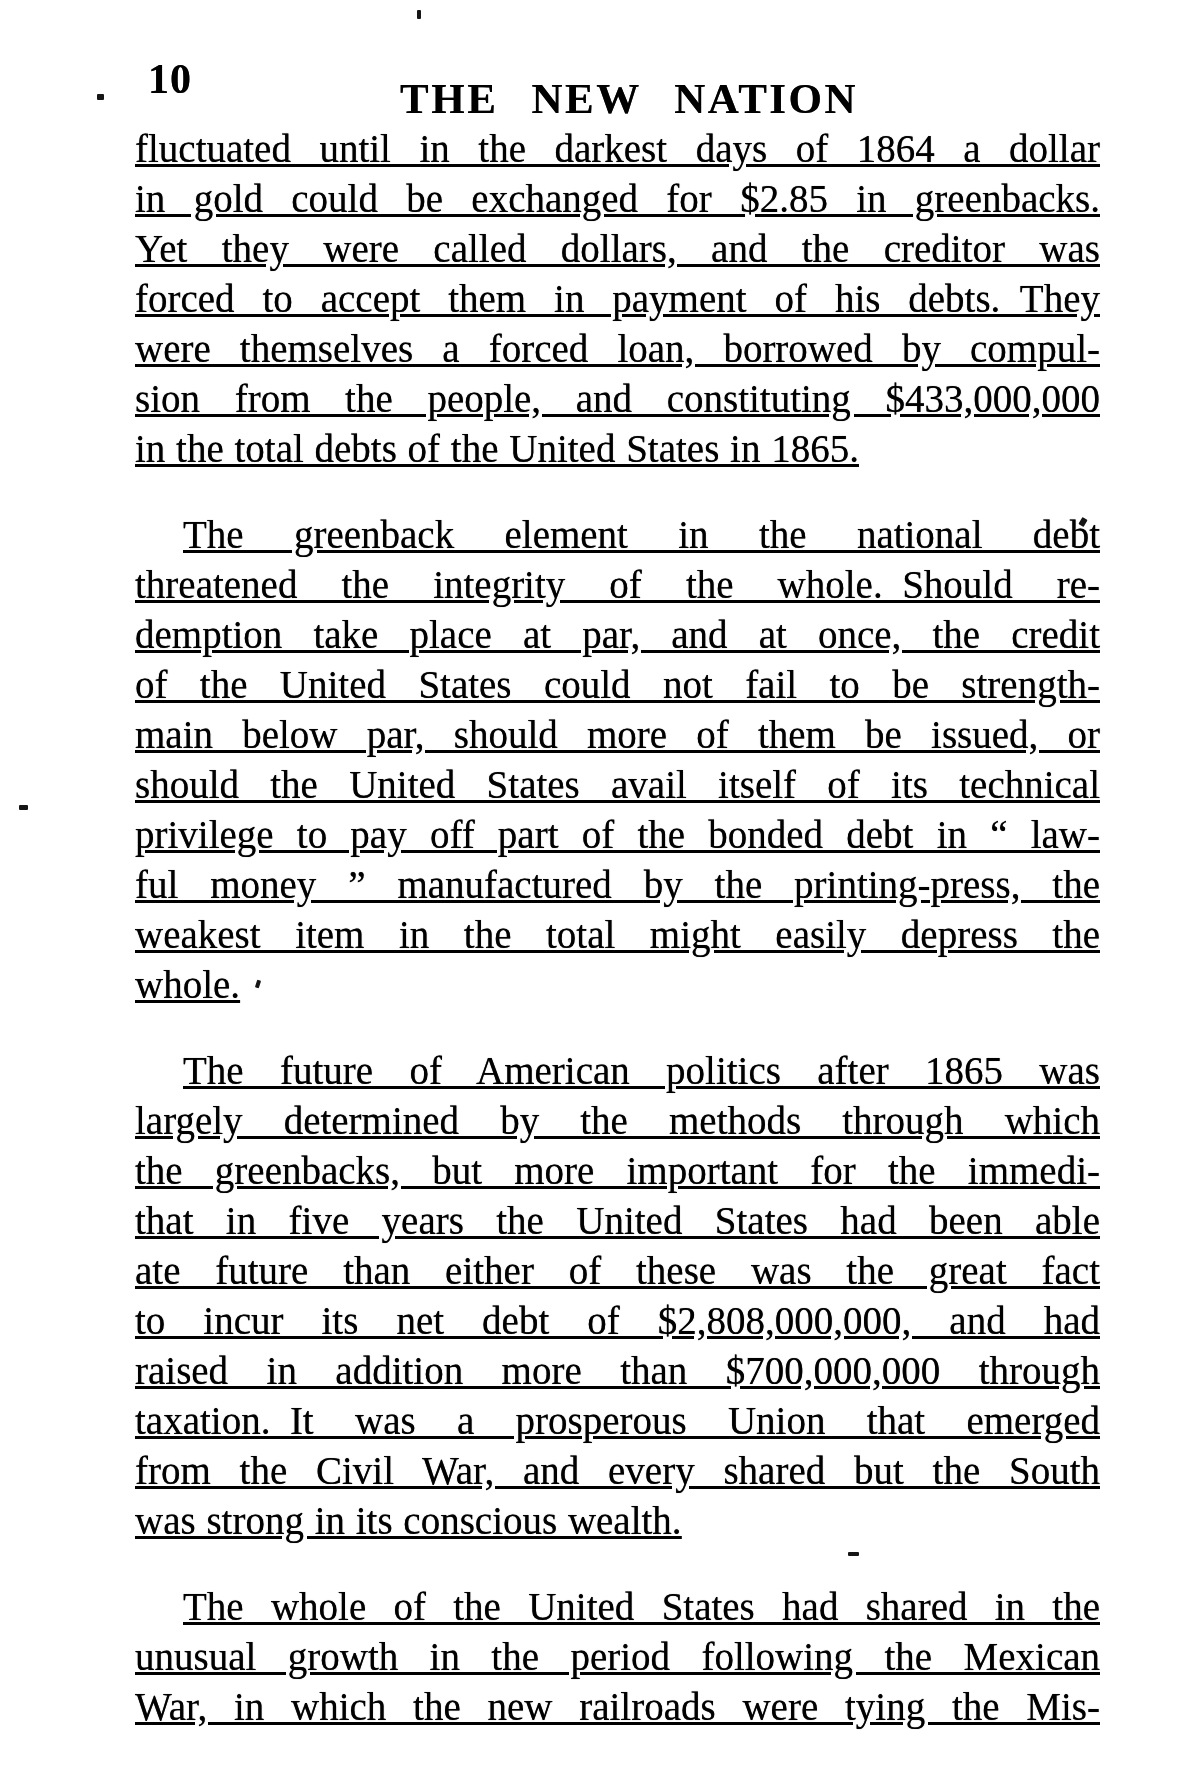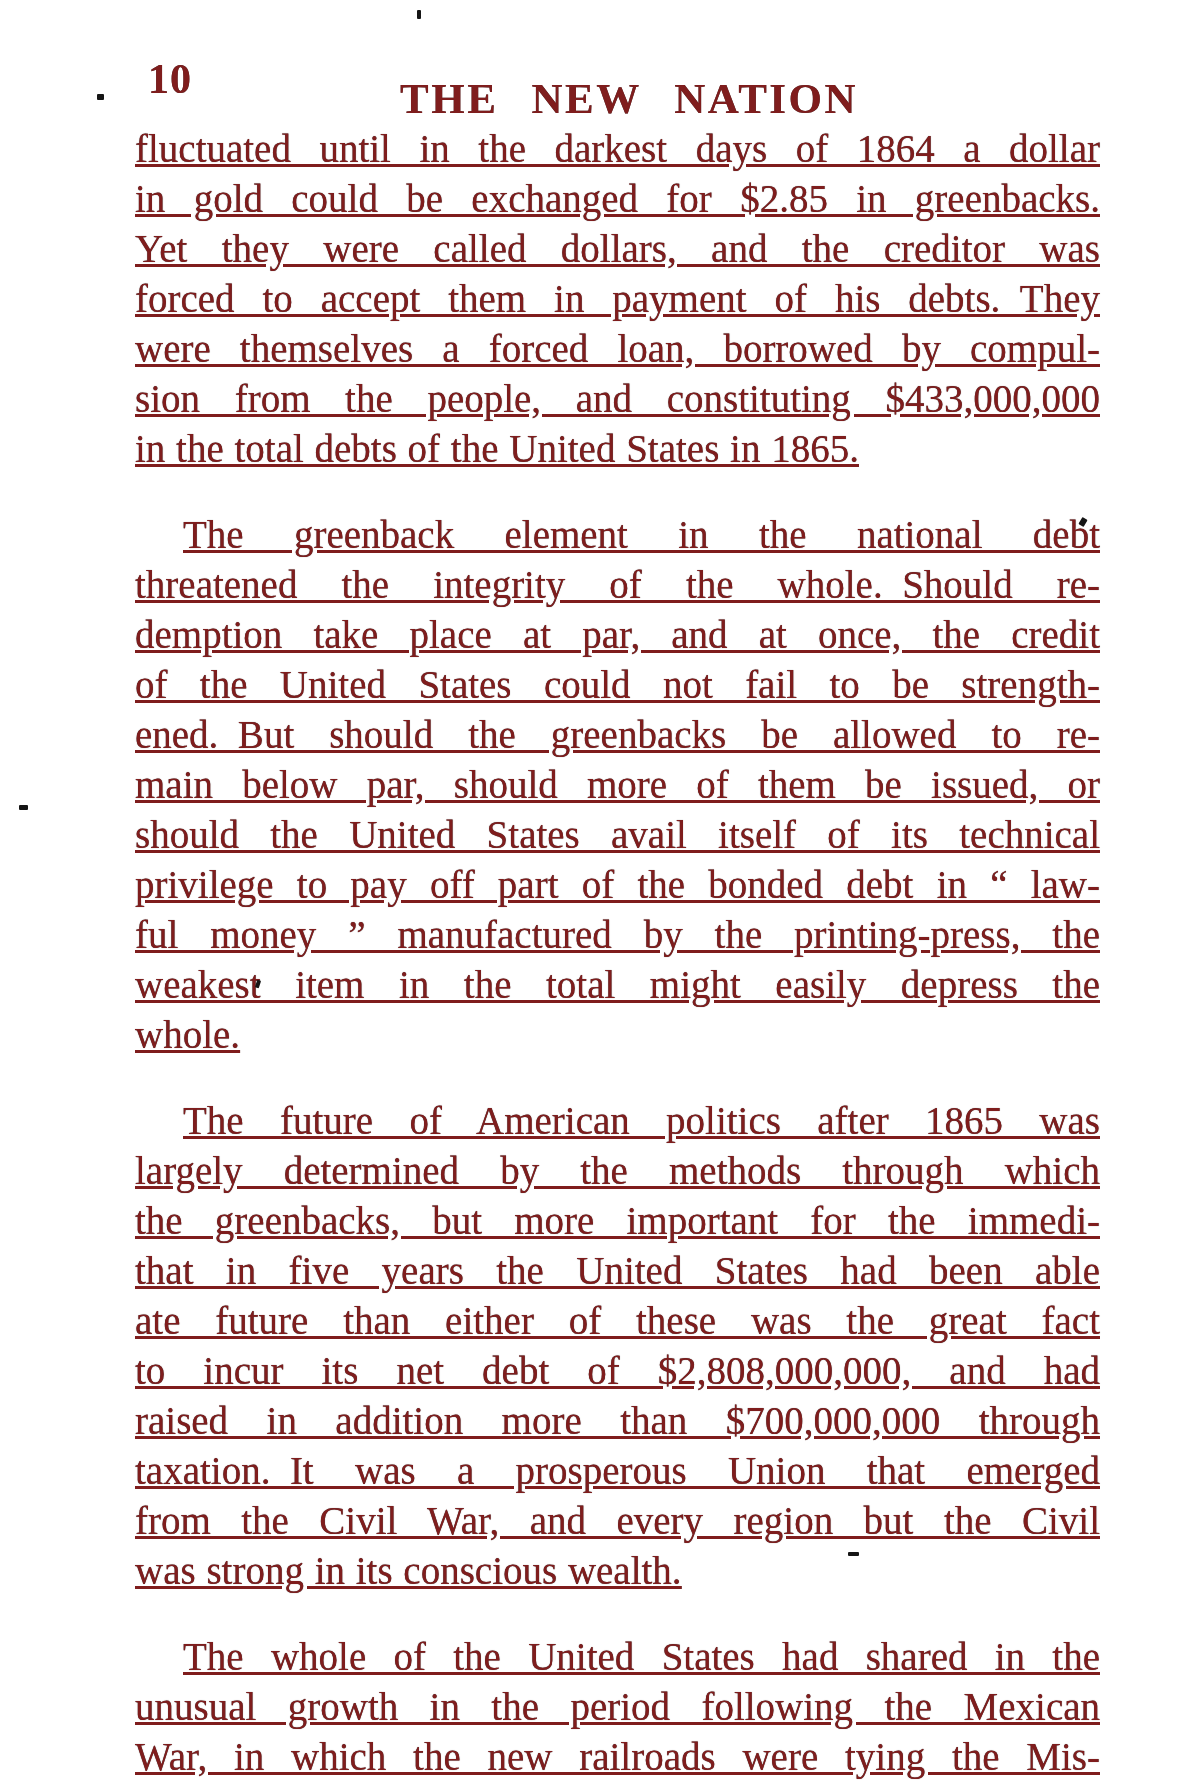--- a/index.html
+++ b/index.html
@@ -2,21 +2,21 @@
 <html><head>
 <meta charset="utf-8">
 <style>
   html,body{margin:0;padding:0;background:#ffffff;}
   .page{
     position:relative;
     width:1180px;height:1781px;
     background:#ffffff;
     overflow:hidden;
     font-family:"Liberation Serif","DejaVu Serif",serif;
-    color:#7f1d1d;
+    color:#000000;
   }
   
   .running-head{position:absolute;top:52px;left:0;width:1180px;height:52px;}
   .folio{
     position:absolute;left:148px;top:6px;
     font-size:42px;line-height:42px;font-weight:bold;
     letter-spacing:1px;
     text-shadow:0 0 .6px rgba(0,0,0,.75);
   }
   .head-title{
@@ -69,37 +69,36 @@
     <div class="ln">Yet they were called dollars, and the creditor was</div>
     <div class="ln">forced to accept them in payment of his debts. They</div>
     <div class="ln">were themselves a forced loan, borrowed by compul-</div>
     <div class="ln">sion from the people, and constituting $433,000,000</div>
     <div class="ln para-end">in the total debts of the United States in 1865.</div>
 
     <div class="ln indent">The greenback element in the national debt</div>
     <div class="ln">threatened the integrity of the whole. Should re-</div>
     <div class="ln">demption take place at par, and at once, the credit</div>
     <div class="ln">of the United States could not fail to be strength-</div>
-    <div class="ln">ened. But should the greenbacks be allowed to re-</div>
     <div class="ln">main below par, should more of them be issued, or</div>
     <div class="ln">should the United States avail itself of its technical</div>
     <div class="ln">privilege to pay off part of the bonded debt in “ law-</div>
     <div class="ln">ful money ” manufactured by the printing-press, the</div>
     <div class="ln">weakest item in the total might easily depress the</div>
     <div class="ln para-end">whole.</div>
 
     <div class="ln indent">The future of American politics after 1865 was</div>
     <div class="ln">largely determined by the methods through which</div>
     <div class="ln">the greenbacks, but more important for the immedi-</div>
     <div class="ln">that in five years the United States had been able</div>
     <div class="ln">ate future than either of these was the great fact</div>
     <div class="ln">to incur its net debt of $2,808,000,000, and had</div>
     <div class="ln">raised in addition more than $700,000,000 through</div>
     <div class="ln">taxation. It was a prosperous Union that emerged</div>
-    <div class="ln">from the Civil War, and every region but the Civil</div>
+    <div class="ln">from the Civil War, and every shared but the South</div>
     <div class="ln para-end">was strong in its conscious wealth.</div>
 
     <div class="ln indent">The whole of the United States had shared in the</div>
     <div class="ln">unusual growth in the period following the Mexican</div>
     <div class="ln">War, in which the new railroads were tying the Mis-</div>
   </div>
 
   <div class="speck s1"></div>
   <div class="speck s2"></div>
   <div class="speck s3"></div>

